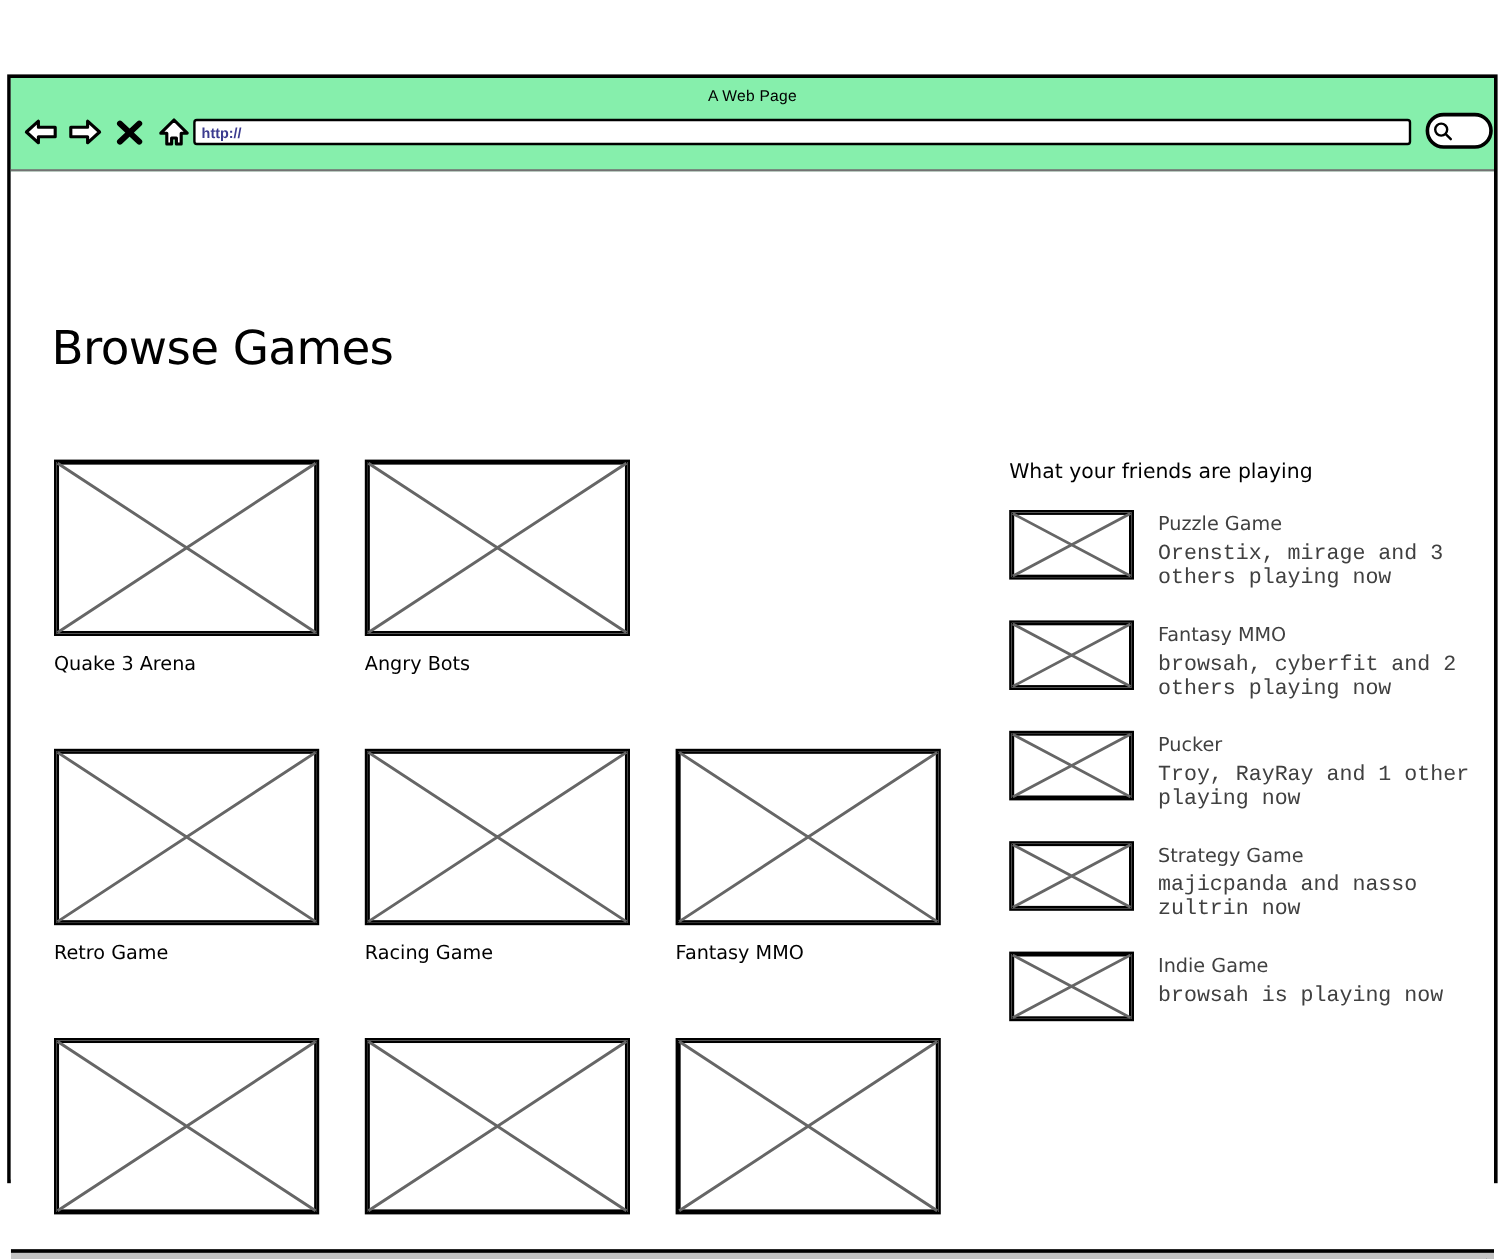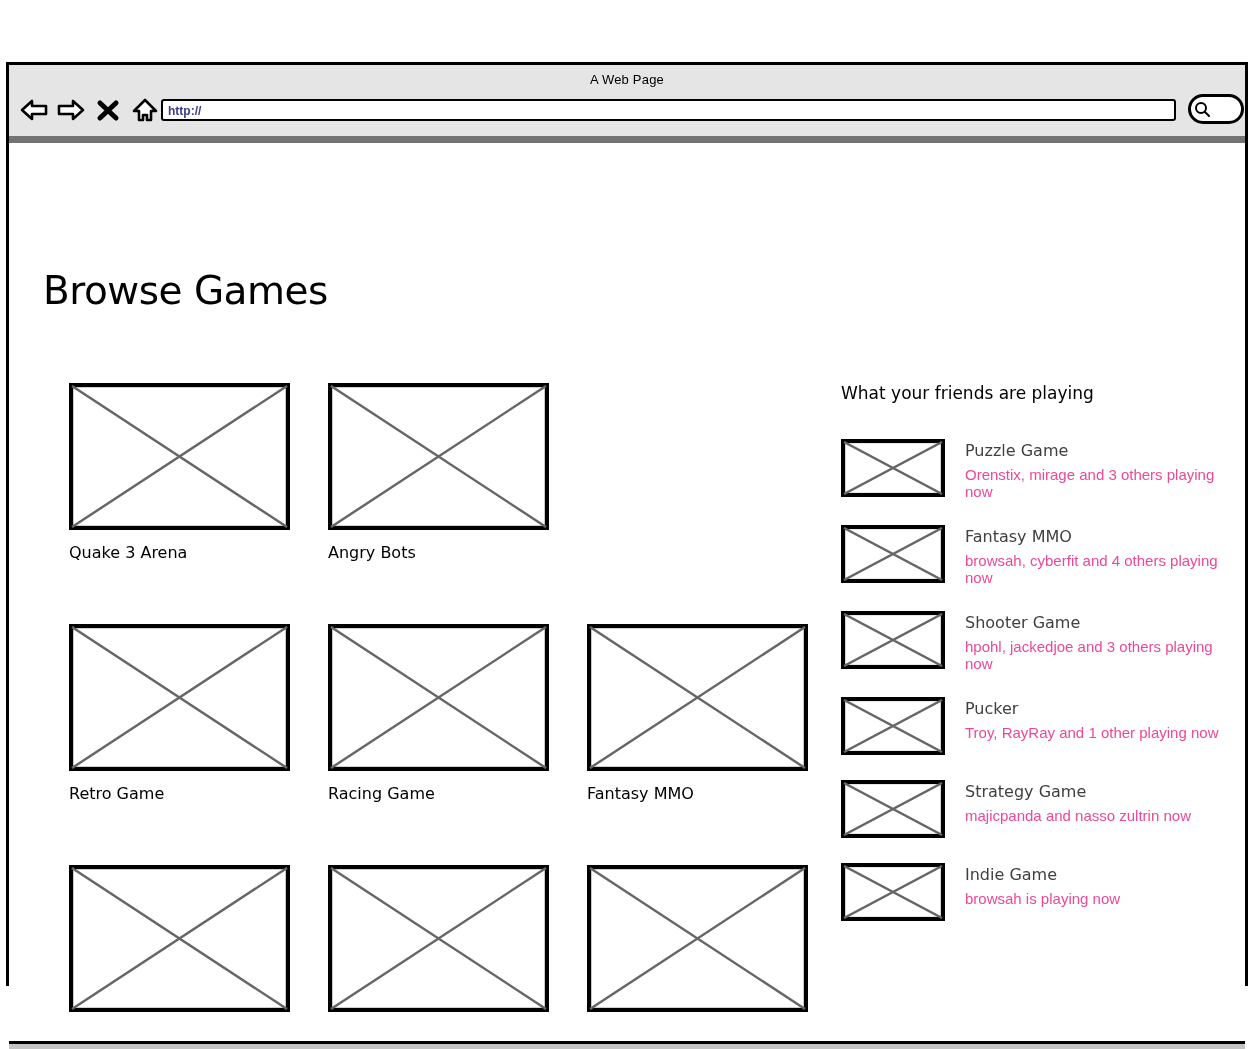--- a/index.html
+++ b/index.html
@@ -22,22 +22,22 @@
     width: 1242px;
     height: 924px;
     border: 3px solid #000000;
     box-sizing: border-box;
     background: #ffffff;
   }
 
   .chrome {
     position: relative;
     height: 78px;
-    background: #e5e5e5;
-    border-bottom: 7px solid #737373;
+    background: #86efac;
+    border-bottom: 2px solid #737373;
     box-sizing: border-box;
   }
 
   .window-title {
     position: absolute;
     top: 7px;
     left: 0;
     width: 100%;
     text-align: center;
     font-size: 13px;
@@ -119,21 +119,20 @@
   .game-grid {
     position: absolute;
     left: 36px;
     top: 240px;
     width: 760px;
   }
   .game-row {
     display: flex;
     gap: 38px;
     margin-bottom: 62px;
-    margin-left: 24px;
   }
   .game-card {
     width: 221px;
   }
   .thumb {
     width: 221px;
     height: 147px;
     border: 2px solid #000000;
     box-sizing: border-box;
     background: #ffffff;
@@ -149,21 +148,21 @@
   
   .friends {
     position: absolute;
     left: 832px;
     top: 240px;
     width: 400px;
   }
   .friends-title {
     font-size: 17px;
     color: #000000;
-    margin-bottom: 36px;
+    margin-bottom: 22px;
     font-family: "DejaVu Sans", sans-serif;
   }
   .friend-item {
     display: flex;
     align-items: flex-start;
     margin-bottom: 25px;
   }
   .friend-thumb {
     width: 104px;
     height: 58px;
@@ -177,24 +176,24 @@
     margin-left: 20px;
     padding-top: 2px;
   }
   .friend-name {
     font-size: 16px;
     color: #404040;
     font-family: "DejaVu Sans", sans-serif;
     line-height: 1.25;
   }
   .friend-sub {
-    font-size: 15px;
-    color: #ec4899;
+    font-size: 18px;
+    color: #404040;
     margin-top: 5px;
-    font-family: Liberation Sans, sans-serif;
+    font-family: Liberation Mono, monospace;
   }
 
   
   .status-bar {
     position: absolute;
     left: 0;
     bottom: 0;
     width: 100%;
     height: 26px;
     background: #c3c3c3;
@@ -340,63 +339,53 @@
         </div>
       </div>
 
       <div class="friend-item">
         <svg class="friend-thumb" viewBox="0 0 104 58" preserveAspectRatio="none">
           <rect x="1" y="1" width="102" height="56" fill="#ffffff" stroke="#000000" stroke-width="2.5"></rect>
           <path d="M1 1 L103 57 M103 1 L1 57" stroke="#666666" stroke-width="2.5" fill="none"></path>
         </svg>
         <div class="friend-text">
           <div class="friend-name">Fantasy MMO</div>
-          <div class="friend-sub">browsah, cyberfit and 4 others playing now</div>
-        </div>
-      </div>
+          <div class="friend-sub">browsah, cyberfit and 2 others playing now</div>
+        </div>
+      </div>
+
 
       <div class="friend-item">
         <svg class="friend-thumb" viewBox="0 0 104 58" preserveAspectRatio="none">
           <rect x="1" y="1" width="102" height="56" fill="#ffffff" stroke="#000000" stroke-width="2.5"></rect>
           <path d="M1 1 L103 57 M103 1 L1 57" stroke="#666666" stroke-width="2.5" fill="none"></path>
         </svg>
         <div class="friend-text">
-          <div class="friend-name">Shooter Game</div>
-          <div class="friend-sub">hpohl, jackedjoe and 3 others playing now</div>
+          <div class="friend-name">Pucker</div>
+          <div class="friend-sub">Troy, RayRay and 1 other playing now</div>
         </div>
       </div>
 
       <div class="friend-item">
         <svg class="friend-thumb" viewBox="0 0 104 58" preserveAspectRatio="none">
           <rect x="1" y="1" width="102" height="56" fill="#ffffff" stroke="#000000" stroke-width="2.5"></rect>
           <path d="M1 1 L103 57 M103 1 L1 57" stroke="#666666" stroke-width="2.5" fill="none"></path>
         </svg>
         <div class="friend-text">
-          <div class="friend-name">Pucker</div>
-          <div class="friend-sub">Troy, RayRay and 1 other playing now</div>
+          <div class="friend-name">Strategy Game</div>
+          <div class="friend-sub">majicpanda and nasso zultrin now</div>
         </div>
       </div>
 
       <div class="friend-item">
         <svg class="friend-thumb" viewBox="0 0 104 58" preserveAspectRatio="none">
           <rect x="1" y="1" width="102" height="56" fill="#ffffff" stroke="#000000" stroke-width="2.5"></rect>
           <path d="M1 1 L103 57 M103 1 L1 57" stroke="#666666" stroke-width="2.5" fill="none"></path>
         </svg>
         <div class="friend-text">
-          <div class="friend-name">Strategy Game</div>
-          <div class="friend-sub">majicpanda and nasso zultrin now</div>
-        </div>
-      </div>
-
-      <div class="friend-item">
-        <svg class="friend-thumb" viewBox="0 0 104 58" preserveAspectRatio="none">
-          <rect x="1" y="1" width="102" height="56" fill="#ffffff" stroke="#000000" stroke-width="2.5"></rect>
-          <path d="M1 1 L103 57 M103 1 L1 57" stroke="#666666" stroke-width="2.5" fill="none"></path>
-        </svg>
-        <div class="friend-text">
           <div class="friend-name">Indie Game</div>
           <div class="friend-sub">browsah is playing now</div>
         </div>
       </div>
 
     </div>
 
     <div class="status-bar">
       <span class="resize-grip">
         <svg viewBox="0 0 18 18" width="18" height="18">

